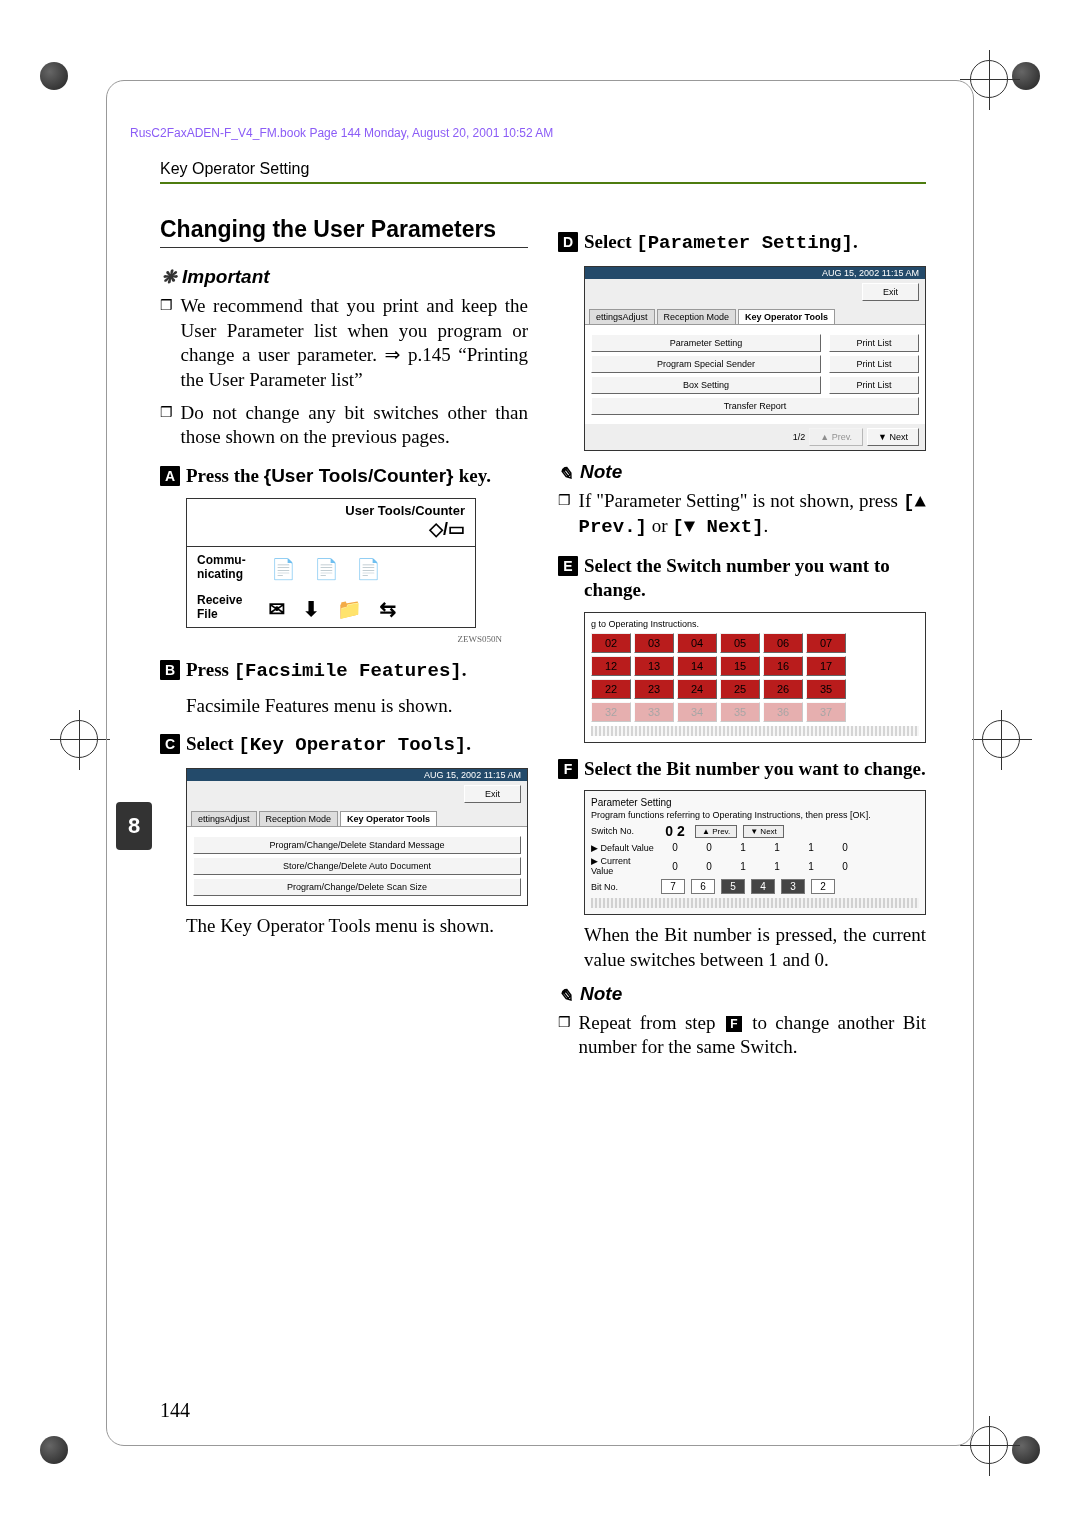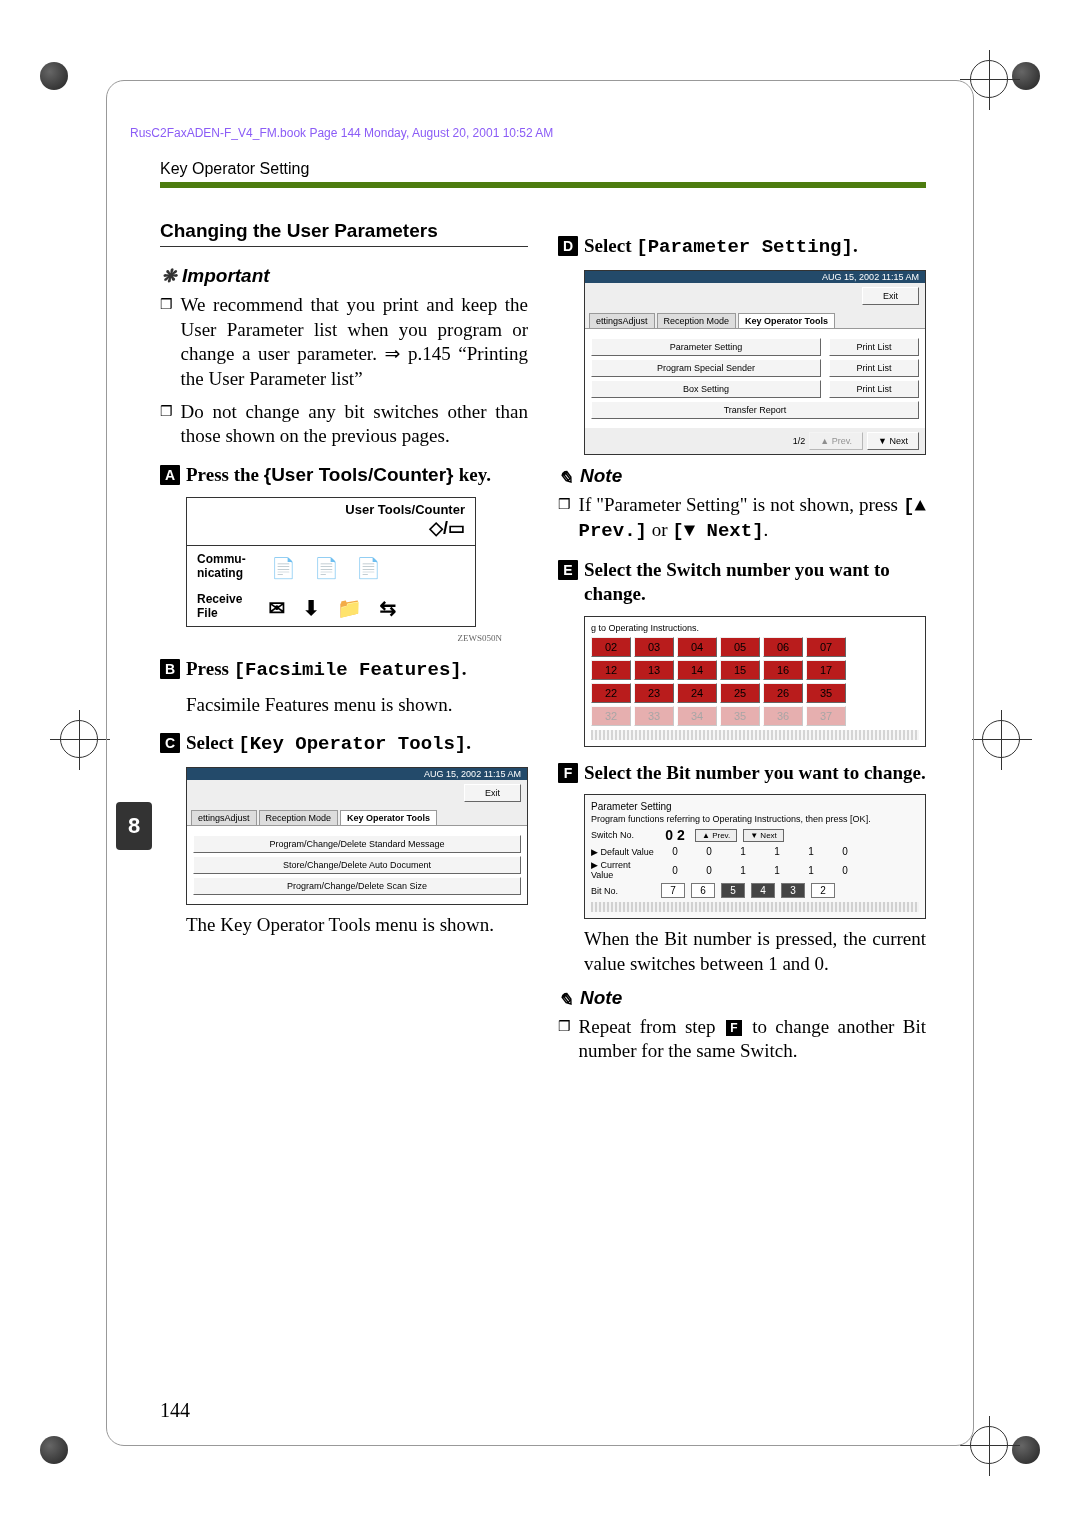--- a/index.html
+++ b/index.html
@@ -56,34 +56,34 @@
       color: #8b5cf6;
       margin-top: 28px;
     }
     .content {
       position: absolute;
       top: 160px; left: 160px; right: 154px; bottom: 110px;
     }
     .running-head {
       font-family: Arial, sans-serif;
       font-size: 16px;
-      border-bottom: 6px solid #4d7c0f;
+      border-bottom: 2px solid #4d7c0f;
       padding-bottom: 4px;
       margin-bottom: 32px;
     }
     .columns {
       display: flex;
       gap: 30px;
     }
     .col { flex: 1; min-width: 0; }
 
     .section-title {
       font-family: Arial, sans-serif;
       font-weight: bold;
-      font-size: 19px;
+      font-size: 23px;
       border-bottom: 1px solid #333;
       padding-bottom: 4px;
       margin-bottom: 18px;
     }
     .important-head, .note-head {
       font-family: Arial, sans-serif;
       font-weight: bold;
       font-style: italic;
       font-size: 19px;
       margin: 10px 0 6px;

